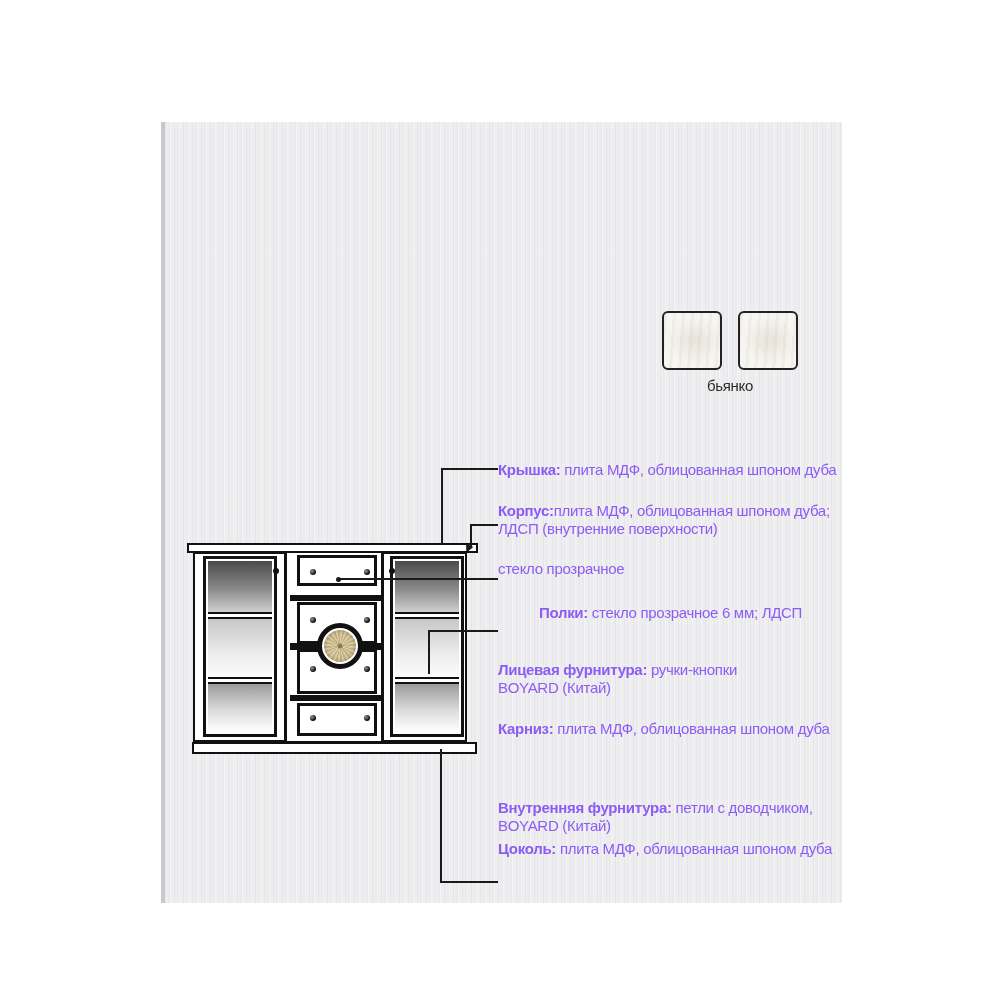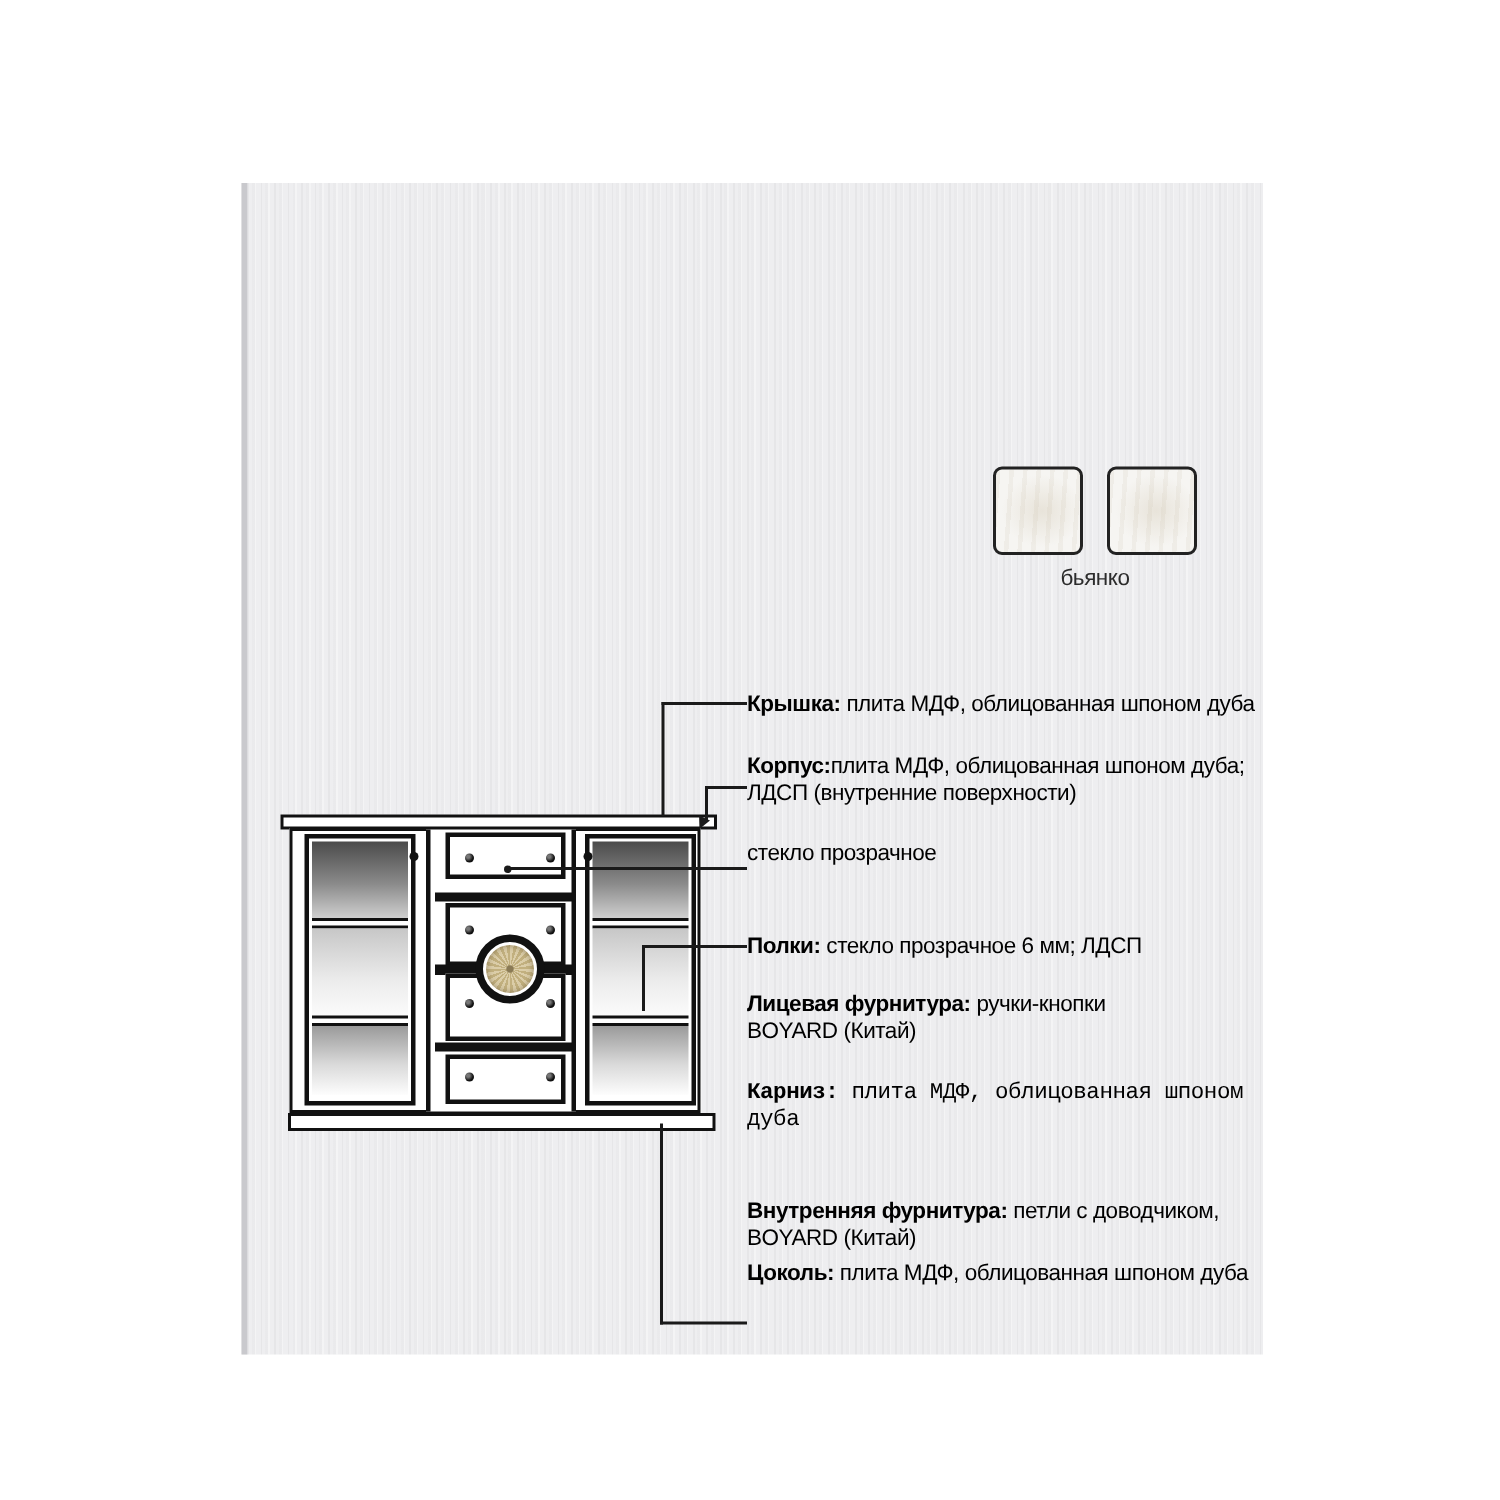--- a/index.html
+++ b/index.html
@@ -14,21 +14,21 @@
       repeating-linear-gradient(90deg,
         rgba(0,0,0,0.035) 0 1px, rgba(255,255,255,0.0) 1px 3px,
         rgba(0,0,0,0.015) 3px 5px, rgba(255,255,255,0.35) 5px 6px,
         rgba(0,0,0,0.0) 6px 9px);
     border-left:4px solid #c9c9cd;
   }
 
   .abs { position:absolute; }
 
   
-  .spec { position:absolute; left:498px; width:345px; color:#000000; font-size:15px;
+  .spec { position:absolute; left:498px; width:345px; color:#8b5cf6; font-size:15px;
           line-height:18px; letter-spacing:-0.3px; }
   .spec-line { white-space:pre-wrap; }
   .term { font-weight:700; }
 
   
   .lead { position:absolute; background:#1a1a1a; }
   .lead-h { height:2px; }
   .lead-v { width:2px; }
   .lead-dot { position:absolute; width:5px; height:5px; border-radius:50%; background:#1a1a1a; }
   .lead-arrow { position:absolute; width:0; height:0;
@@ -163,30 +163,30 @@
 
   <div class="spec" style="top:502px;">
     <div class="spec-line"><span class="term">Корпус:</span><span>плита МДФ, облицованная шпоном дуба;</span></div>
     <div class="spec-line">ЛДСП (внутренние поверхности)</div>
   </div>
 
   <div class="spec" style="top:560px;">
     <div class="spec-line">стекло прозрачное</div>
   </div>
 
-  <div class="spec" style="top:622px;">
+  <div class="spec" style="top:604px;text-align:center;">
     <div class="spec-line"><span class="term">Полки:</span><span> стекло прозрачное 6 мм; ЛДСП</span></div>
   </div>
 
   <div class="spec" style="top:661px;">
     <div class="spec-line"><span class="term">Лицевая фурнитура:</span><span> ручки-кнопки</span></div>
     <div class="spec-line">BOYARD (Китай)</div>
   </div>
 
-  <div class="spec" style="top:720px;font-family:Liberation Mono, monospace;">
+  <div class="spec" style="top:720px;">
     <div class="spec-line"><span class="term">Карниз:</span><span> плита МДФ, облицованная шпоном дуба</span></div>
   </div>
 
 
   <div class="spec" style="top:799px;">
     <div class="spec-line"><span class="term">Внутренняя фурнитура:</span><span> петли с доводчиком,</span></div>
     <div class="spec-line">BOYARD (Китай)</div>
   </div>
 
   <div class="spec" style="top:840px;">

